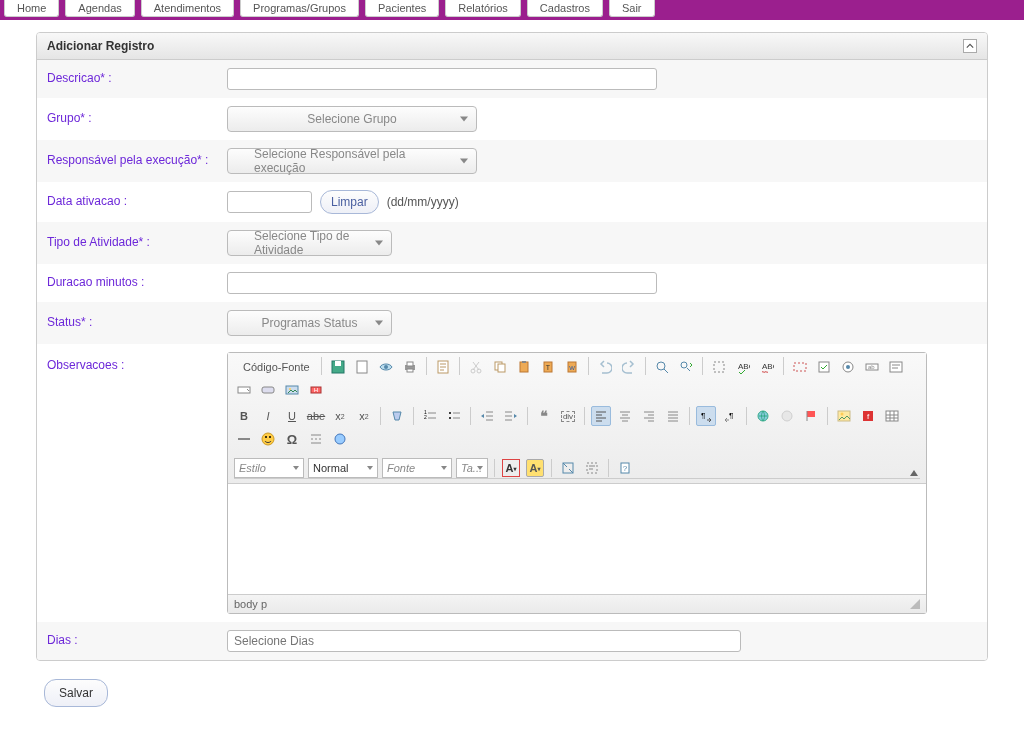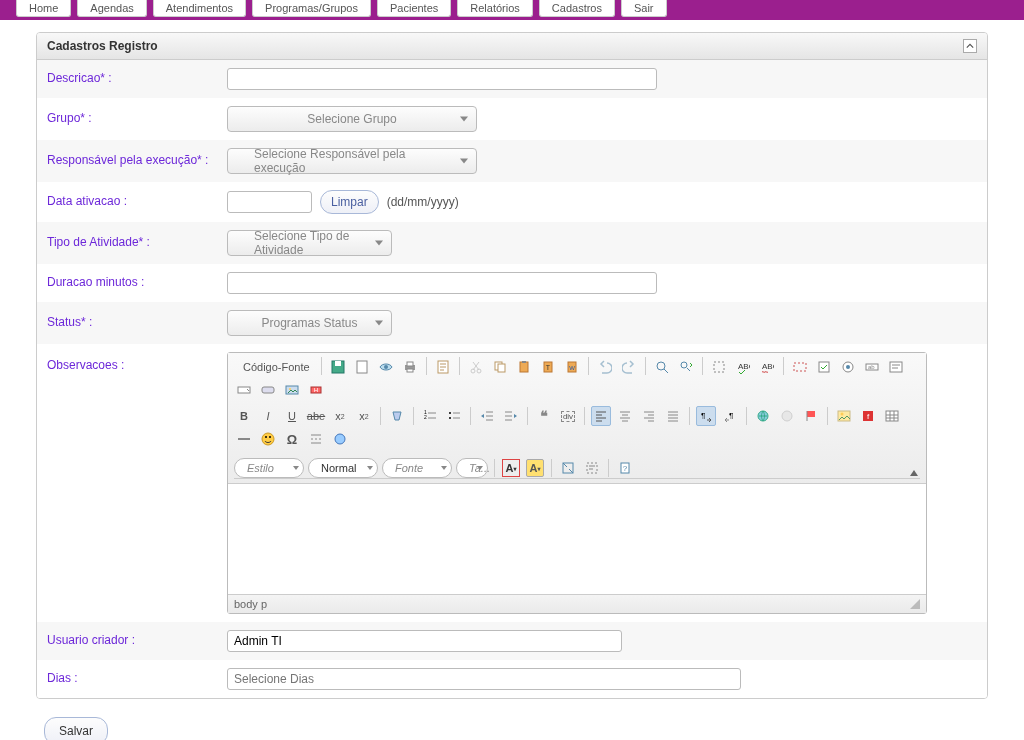--- a/index.html
+++ b/index.html
@@ -1,18 +1,18 @@
 <!DOCTYPE html>
 <html><head>
 <meta charset="utf-8">
 <style>
 * { box-sizing: border-box; margin: 0; padding: 0; }
 body { font-family: Arial, sans-serif; font-size: 12px; background: #fff; color: #333; }
 
-.topbar { background: #9b1f8e; height: 20px; display: flex; align-items: flex-start; padding: 0 16px; }
+.topbar { background: #9b1f8e; height: 20px; display: flex; align-items: flex-start; padding: 0 4px; }
 .topbar-inner { display: flex; gap: 0; }
 .nav-item { background: #fff; color: #555; font-size: 11px; padding: 2px 12px; border: 1px solid #ccc; border-top: none; margin-right: 6px; border-radius: 0 0 3px 3px; cursor: pointer; }
 
 .page { padding: 12px 36px; }
 
 .panel { border: 1px solid #ccc; border-radius: 4px; overflow: hidden; }
 .panel-header { background: linear-gradient(#f8f8f8, #e5e5e5); border-bottom: 1px solid #ccc; padding: 6px 10px; font-weight: bold; color: #333; display:flex; justify-content:space-between; align-items:center; }
 .panel-header .toggler { width:14px; height:14px; border:1px solid #aaa; background:#fff; display:flex; align-items:center; justify-content:center; font-size:10px; cursor:pointer; }
 
 .form-row { display:flex; align-items:center; padding:8px 10px; }
@@ -36,21 +36,21 @@
 
 .hint { color:#555; }
 
 
 .cke { border:1px solid #bbb; border-radius:3px; background:#fff; width:700px; }
 .cke-toolbar { background:linear-gradient(#f9f9f9,#ececec); border-bottom:1px solid #ccc; padding:4px 6px; display:flex; flex-wrap:wrap; gap:3px 4px; align-items:flex-start; }
 .cke-btn { width:20px; height:20px; border:1px solid transparent; border-radius:2px; display:flex; align-items:center; justify-content:center; font-size:11px; color:#555; cursor:pointer; }
 .cke-btn svg { width:14px; height:14px; }
 .cke-sep { width:1px; height:18px; background:#ccc; margin:0 2px; }
 .cke-source { display:flex; align-items:center; gap:4px; font-size:11px; color:#555; padding:0 4px; height:20px; border:1px solid transparent; cursor:pointer; }
-.cke-combo { border:1px solid #bbb; border-radius:10px; background:#fff; height:20px; display:flex; align-items:center; padding:0 18px 0 12px; font-size:11px; color:#888; font-style:italic; position:relative; cursor:pointer; }
+.cke-combo { border:1px solid #bbb; border-radius:0; background:#fff; height:20px; display:flex; align-items:center; padding:0 18px 0 4px; font-size:11px; color:#888; font-style:italic; position:relative; cursor:pointer; }
 .cke-combo .arrow { position:absolute; right:4px; top:50%; transform:translateY(-50%); width:0;height:0; border-left:3px solid transparent; border-right:3px solid transparent; border-top:4px solid #888; }
 .cke-combo.w70{width:70px;} .cke-combo.w32{width:32px;}
 .cke-body { height:110px; background:#fff; }
 .cke-path { background:linear-gradient(#f4f4f4,#eaeaea); border-top:1px solid #ccc; font-size:11px; color:#666; padding:3px 6px; display:flex; justify-content:space-between; align-items:center; }
 .cke-resize { width:0; height:0; border-left:10px solid transparent; border-bottom:10px solid #bbb; cursor:nwse-resize; }
 .row2 { width:100%; display:flex; flex-wrap:wrap; gap:3px 4px; align-items:center; margin-top:3px; }
 
 .below-panel { padding-top:4px; }
 
 
@@ -75,21 +75,21 @@
     <div class="nav-item">Pacientes</div>
     <div class="nav-item">Relatórios</div>
     <div class="nav-item">Cadastros</div>
     <div class="nav-item">Sair</div>
   </div>
 </div>
 
 <div class="page">
   <div class="panel">
     <div class="panel-header">
-      <span>Cadastros Registro</span>
+      <span>Adicionar Registro</span>
       <span class="toggler">
         <svg viewBox="0 0 10 10" width="8" height="8">
             <path d="M1 7 L5 3 L9 7" fill="none" stroke="#555" stroke-width="1.5"></path>
           </svg>
       </span>
     </div>
 
     <div class="panel-body">
       <div class="form-row">
         <div class="label">Descricao* :</div>
@@ -542,26 +542,20 @@
             </div>
             <div class="cke-body"></div>
             <div class="cke-path">
               <span>body  p</span>
               <span class="cke-resize"></span>
             </div>
           </div>
         </div>
       </div>
 
-      <div class="form-row">
-        <div class="label">Usuario criador :</div>
-        <div class="field">
-            <input type="text" class="txt med" value="Admin TI" style="">
-          </div>
-      </div>
 
       <div class="form-row">
         <div class="label">Dias :</div>
         <div class="field">
             <input type="text" class="txt wide" style="width: 514px;" placeholder="Selecione Dias">
           </div>
       </div>
     </div>
   </div>
 

